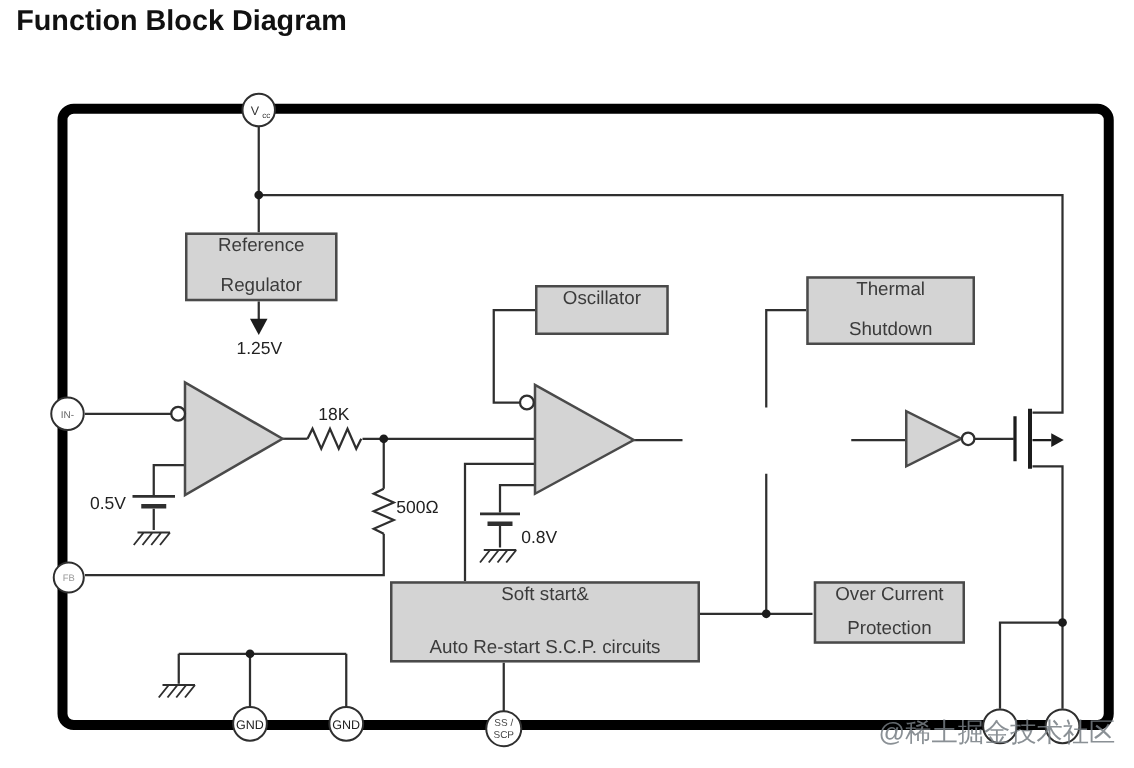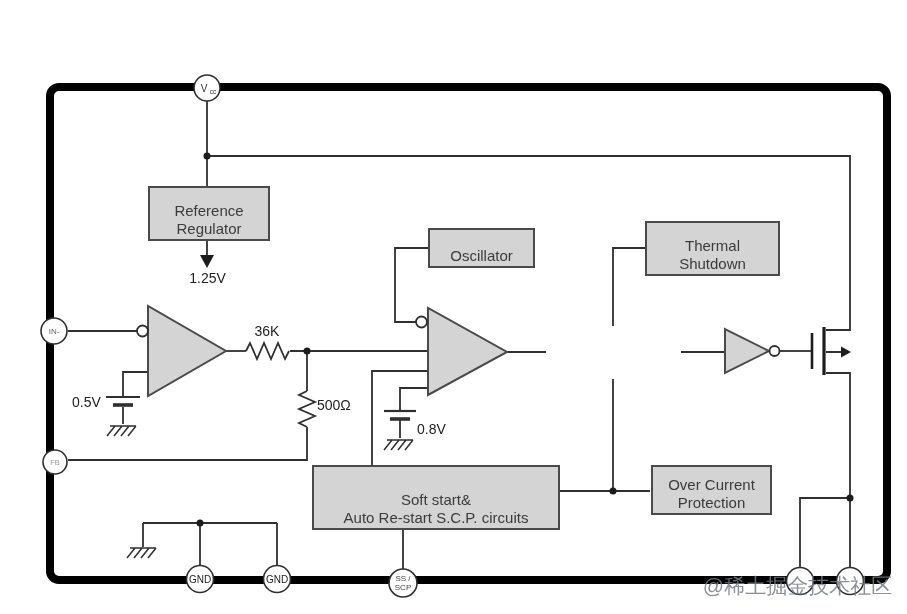--- a/index.html
+++ b/index.html
@@ -2,34 +2,35 @@
 <html><head>
 <meta charset="utf-8">
 <style>
   html,body{margin:0;padding:0;background:#ffffff;}
   .page{position:relative;width:907px;height:614px;background:#ffffff;overflow:hidden;
         font-family:"Liberation Sans","DejaVu Sans",sans-serif;}
   .title{position:absolute;left:13px;top:3px;font-size:23px;font-weight:bold;color:#111;
          letter-spacing:0px;}
   svg{position:absolute;left:0;top:0;}
   .block{position:absolute;background:#d4d4d4;border:2px solid #4a4a4a;box-sizing:border-box;
-         display:flex;flex-direction:column;align-items:center;justify-content:flex-end;
+         display:flex;flex-direction:column;align-items:center;justify-content:space-between;
          font-size:15px;line-height:1.25;color:#3b3b3b;text-align:center;}
   .vlabel{position:absolute;font-size:14px;color:#222;white-space:nowrap;}
   .center{text-align:center;}
   .watermark{position:absolute;left:700px;top:572px;width:195px;text-align:center;
              font-size:21px;color:rgba(118,124,130,0.85);z-index:30;white-space:nowrap;}
   .blocks-layer{position:absolute;left:0;top:0;width:907px;height:614px;z-index:5;pointer-events:none;}
   .labels-layer{position:absolute;left:0;top:0;width:907px;height:614px;z-index:6;pointer-events:none;}
 </style>
 </head>
 <body>
 
 <div class="page">
 
+  <div class="title">Function Block Diagram</div>
 
   <svg width="907" height="614" viewBox="0 0 907 614">
 
     <rect x="50" y="87" width="837" height="493" rx="9" fill="none" stroke="#000" stroke-width="8"></rect>
 
     <g stroke="#2f2f2f" stroke-width="1.8" fill="none">
       <path d="M207,101 V186"></path>
       <path d="M207,156 H850 V330 H826"></path>
       <path d="M826,373 H850 V567"></path>
       <path d="M850,498 H800 V567"></path>
@@ -144,19 +145,19 @@
     </div>
     <div class="block" style="left:312px;top:465px;width:248px;height:65px;">
       <div>Soft start&amp;</div>
       <div>Auto Re-start S.C.P. circuits</div>
     </div>
   </div>
 
   <div class="labels-layer">
     <div class="vlabel center" style="left:180px;top:270px;width:55px;">1.25V</div>
     <div class="vlabel" style="left:72px;top:394px;">0.5V</div>
-    <div class="vlabel center" style="left:244px;top:323px;width:46px;">36K</div>
+    <div class="vlabel center" style="left:244px;top:323px;width:46px;">18K</div>
     <div class="vlabel" style="left:317px;top:397px;">500Ω</div>
     <div class="vlabel" style="left:417px;top:421px;">0.8V</div>
   </div>
 
   <div class="watermark">@稀土掘金技术社区</div>
 </div>
 
 </body></html>

